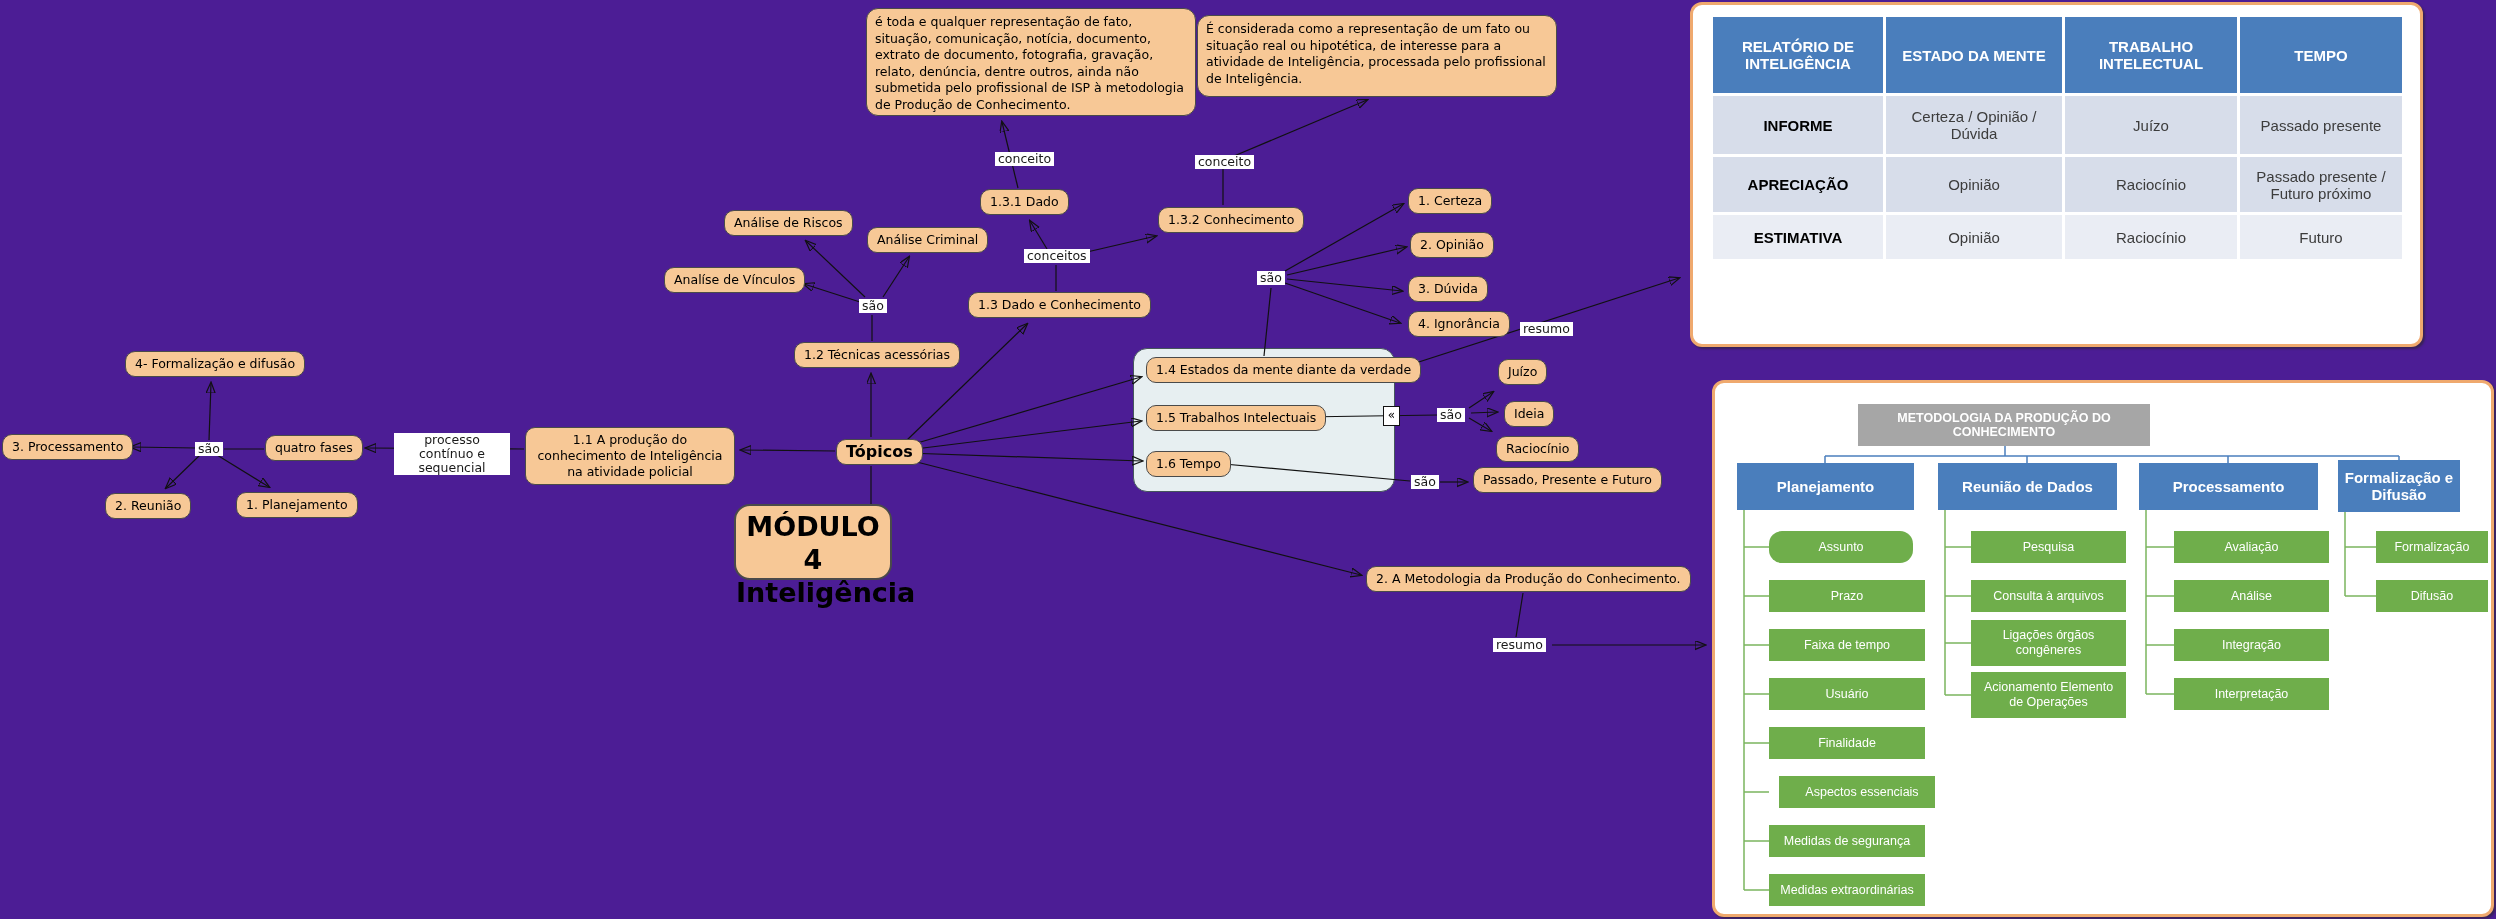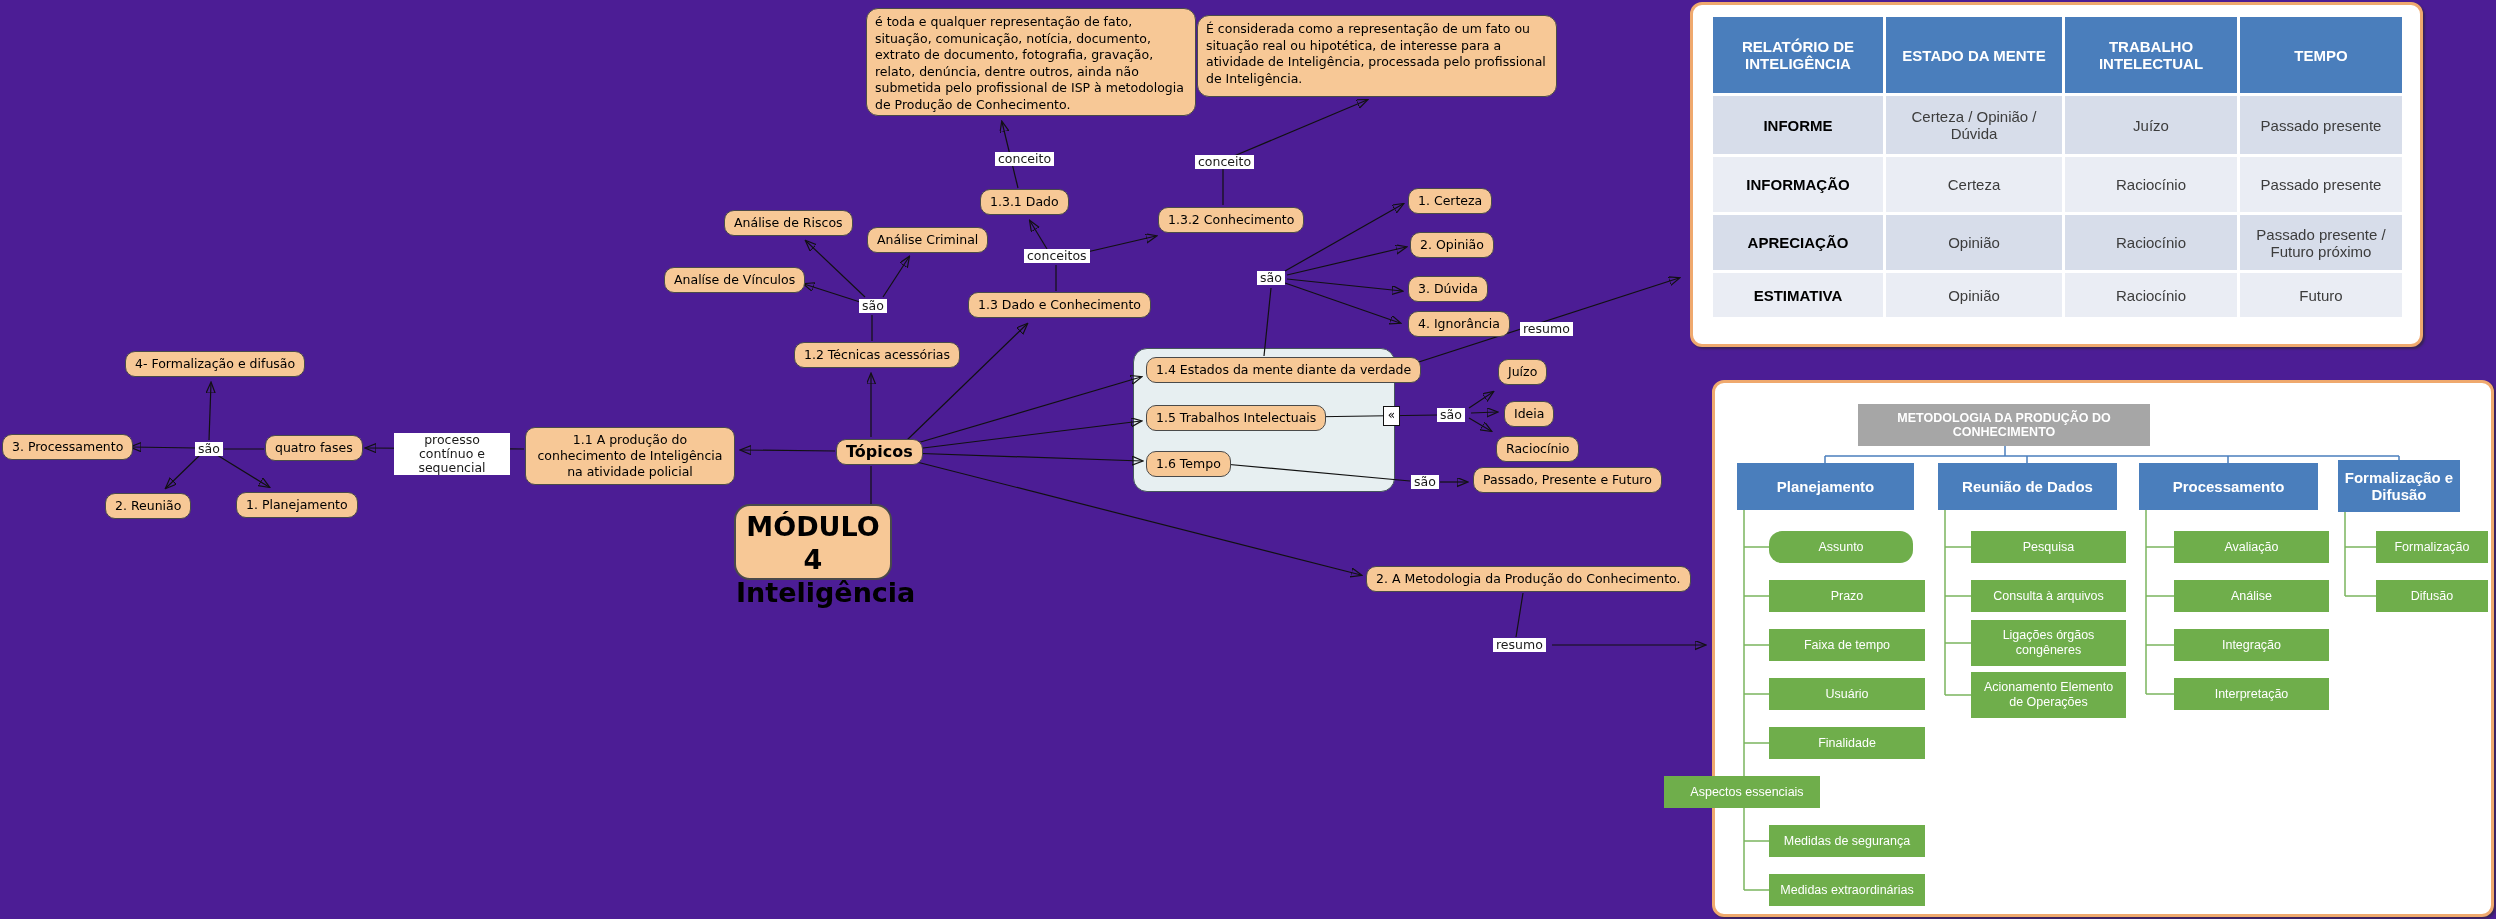--- a/index.html
+++ b/index.html
@@ -196,26 +196,20 @@
         <th>TEMPO</th>
       </tr>
     </thead>
     <tbody>
       <tr class="odd" style="height:58px;">
         <td class="rowhead">INFORME</td>
         <td>Certeza / Opinião / Dúvida</td>
         <td>Juízo</td>
         <td>Passado presente</td>
       </tr>
-      <tr class="even" style="height:55px;">
-        <td class="rowhead">INFORMAÇÃO</td>
-        <td>Certeza</td>
-        <td>Raciocínio</td>
-        <td>Passado presente</td>
-      </tr>
       <tr class="odd" style="height:55px;padding-left:16px;">
         <td class="rowhead">APRECIAÇÃO</td>
         <td>Opinião</td>
         <td>Raciocínio</td>
         <td>Passado presente / Futuro próximo</td>
       </tr>
       <tr class="even" style="height:44px;">
         <td class="rowhead">ESTIMATIVA</td>
         <td>Opinião</td>
         <td>Raciocínio</td>
@@ -229,21 +223,21 @@
   <div class="orghead" style="left:1737px;top:463px;width:177px;height:47px;">Planejamento</div>
   <div class="orghead" style="left:1938px;top:463px;width:179px;height:47px;">Reunião de Dados</div>
   <div class="orghead" style="left:2139px;top:463px;width:179px;height:47px;">Processamento</div>
   <div class="orghead" style="left:2338px;top:460px;width:122px;height:52px;">Formalização e Difusão</div>
 
   <div class="orgitem" style="left:1769px;top:531px;width:144px;height:32px;border-radius:13px;">Assunto</div>
   <div class="orgitem" style="left:1769px;top:580px;width:156px;height:32px;">Prazo</div>
   <div class="orgitem" style="left:1769px;top:629px;width:156px;height:32px;">Faixa de tempo</div>
   <div class="orgitem" style="left:1769px;top:678px;width:156px;height:32px;">Usuário</div>
   <div class="orgitem" style="left:1769px;top:727px;width:156px;height:32px;">Finalidade</div>
-  <div class="orgitem" style="left:1664px;top:776px;width:156px;height:32px;padding-left:16px;">Aspectos essenciais</div>
+  <div class="orgitem" style="left:1779px;top:776px;width:156px;height:32px;padding-left:16px;">Aspectos essenciais</div>
   <div class="orgitem" style="left:1769px;top:825px;width:156px;height:32px;">Medidas de segurança</div>
   <div class="orgitem" style="left:1769px;top:874px;width:156px;height:32px;">Medidas extraordinárias</div>
 
   <div class="orgitem" style="left:1971px;top:531px;width:155px;height:32px;">Pesquisa</div>
   <div class="orgitem" style="left:1971px;top:580px;width:155px;height:32px;">Consulta à arquivos</div>
   <div class="orgitem" style="left:1971px;top:620px;width:155px;height:46px;">Ligações órgãos congêneres</div>
   <div class="orgitem" style="left:1971px;top:672px;width:155px;height:46px;">Acionamento Elemento de Operações</div>
 
   <div class="orgitem" style="left:2174px;top:531px;width:155px;height:32px;">Avaliação</div>
   <div class="orgitem" style="left:2174px;top:580px;width:155px;height:32px;">Análise</div>

